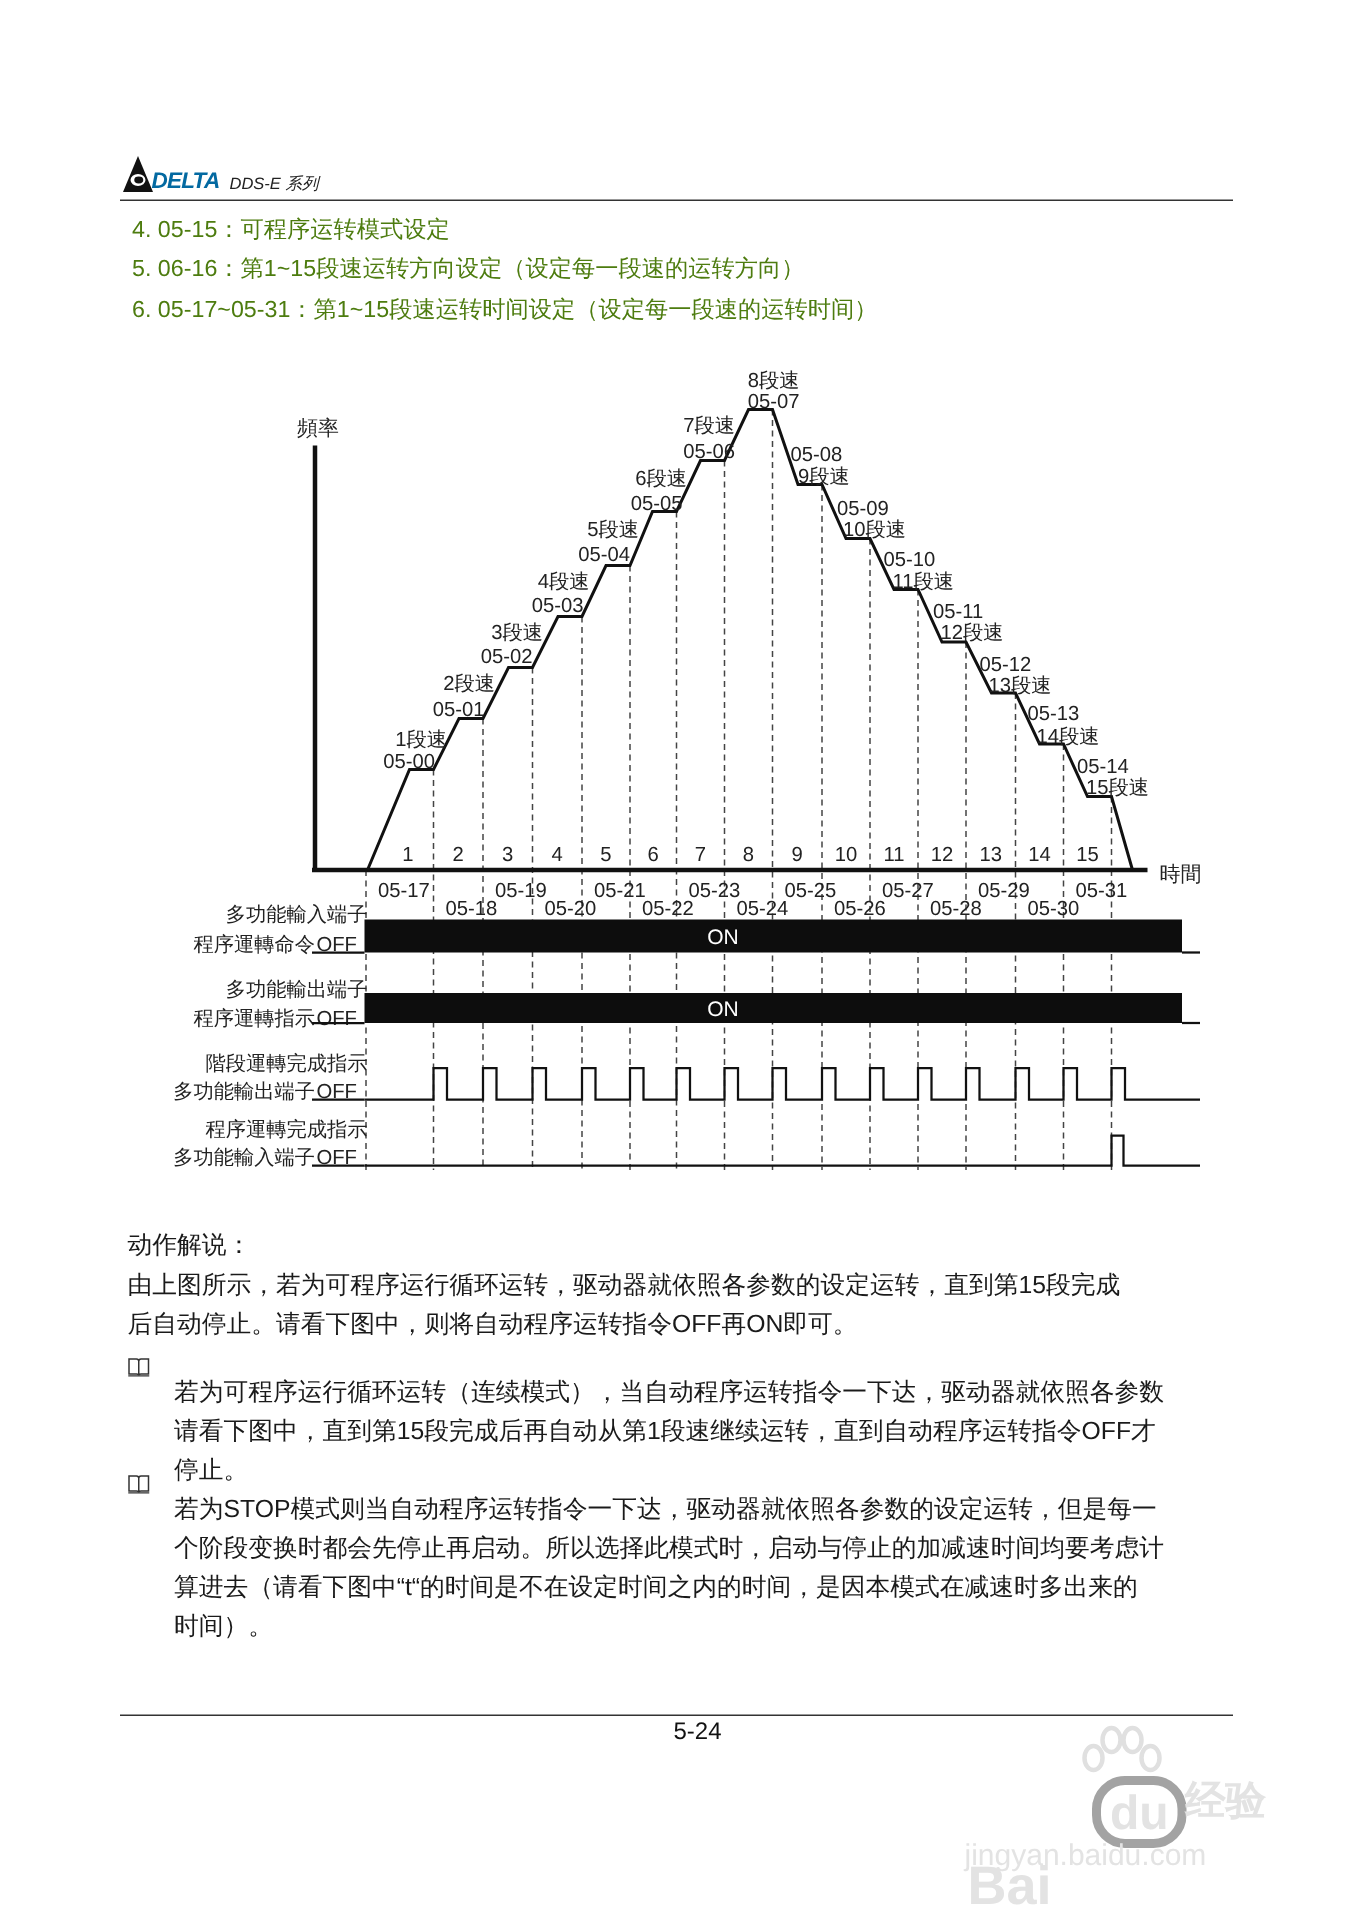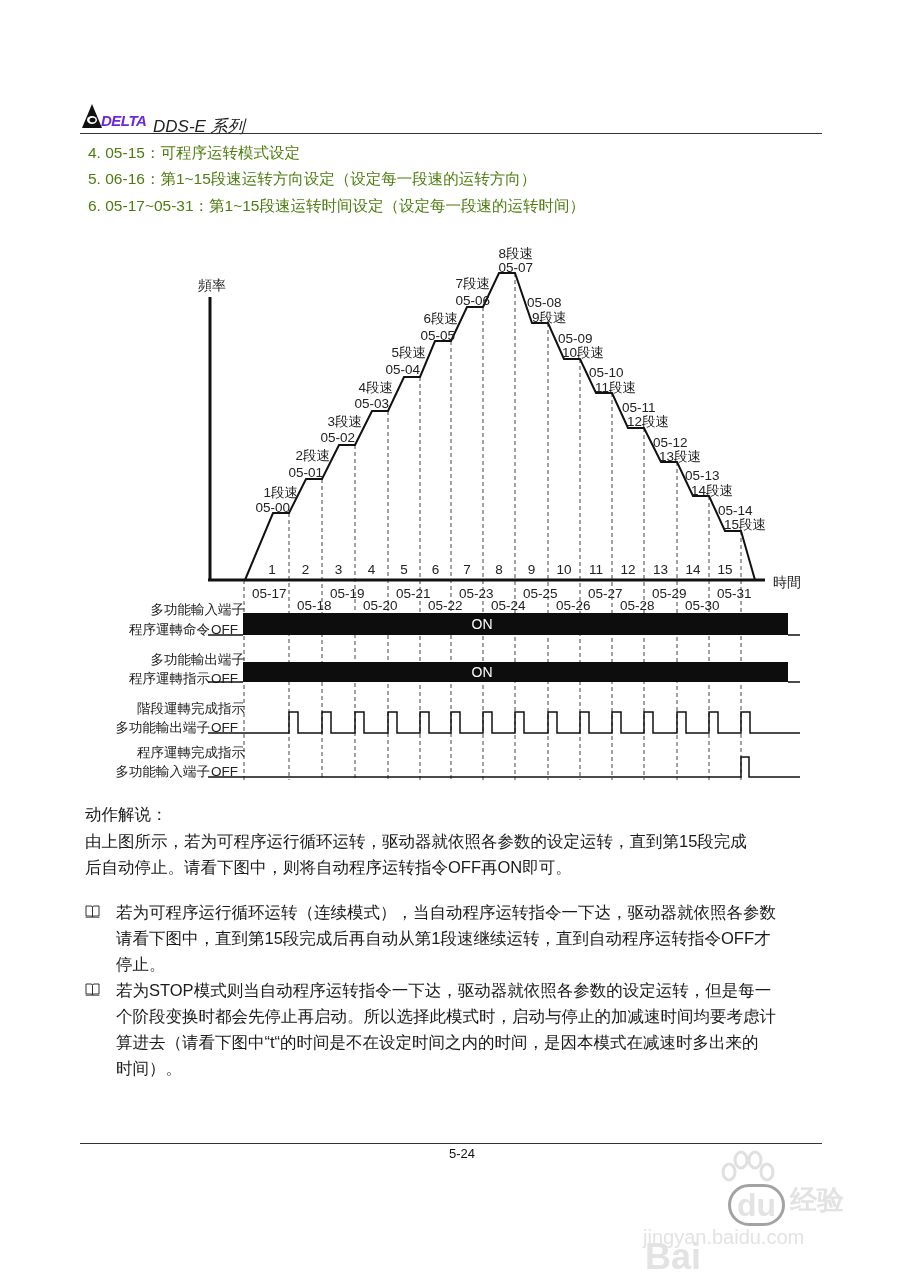--- a/index.html
+++ b/index.html
@@ -3,31 +3,31 @@
 <meta charset="utf-8">
 <style>
   html, body { margin: 0; padding: 0; background: #ffffff; }
   body {
     width: 905px; height: 1280px; position: relative; overflow: hidden;
     font-family: "Liberation Sans", "DejaVu Sans", sans-serif; color: #1a1a1a;
   }
   .abs { position: absolute; white-space: nowrap; }
   
   .logo-tri { position: absolute; left: 82px; top: 104px; width: 20px; height: 24px; }
-  .brand { left: 101px; top: 112px; font-size: 15px; font-weight: bold; font-style: italic; letter-spacing: -0.5px; color: #6d28d9; }
-  .series { left: 153px; top: 115px; font-size: 17px; font-style: italic; color: #222; }
+  .brand { left: 101px; top: 112px; font-size: 15px; font-weight: bold; font-style: italic; letter-spacing: -0.5px; color: #0369a1; }
+  .series { left: 153px; top: 115px; font-size: 11px; font-style: italic; color: #222; }
   .rule { position: absolute; left: 80px; width: 742px; height: 0; border-top: 1.5px solid #333; }
   .param-line { left: 88px; font-size: 15.5px; color: #4d7c0f; }
   
   #diagram { position: absolute; left: 0; top: 0; width: 905px; height: 800px; }
   #diagram text { font-family: "Liberation Sans", "DejaVu Sans", sans-serif; fill: #222; }
   
-  .body-line { font-size: 16.5px; color: #1a1a1a; }
+  .body-line { font-size: 16.5px; color: #1a1a1a; margin-top: 15px; }
   .note-icon { position: absolute; width: 15px; height: 13px; }
-  .page-num { left: 449px; top: 1146px; font-size: 13px; color: #111; }
+  .page-num { left: 449px; top: 1146px; font-size: 16px; color: #111; }
   .wm { color: #e3e3e3; font-weight: bold; }
 </style>
 </head>
 <body>
 
 <div>
   <svg class="logo-tri" viewBox="0 0 20 24">
     <polygon points="10,0 20,24 0,24" fill="#111"></polygon>
     <ellipse cx="10" cy="16" rx="5" ry="4" fill="#fff"></ellipse>
     <ellipse cx="10.5" cy="16" rx="3" ry="2.3" fill="#111"></ellipse>
@@ -180,16 +180,16 @@
 <div>
   <svg class="abs" style="left:717px;top:1150px" width="60" height="50" viewBox="0 0 60 50">
     <g fill="none" stroke="#e0e0e0" stroke-width="3">
       <ellipse cx="12" cy="22" rx="6" ry="8"></ellipse>
       <ellipse cx="24" cy="10" rx="6" ry="8"></ellipse>
       <ellipse cx="38" cy="10" rx="6" ry="8"></ellipse>
       <ellipse cx="50" cy="22" rx="6" ry="8"></ellipse>
     </g>
   </svg>
   <span class="abs wm" style="left:645px;top:1236px;font-size:36px">Bai</span>
-  <span class="abs wm" style="left:728px;top:1184px;font-size:32px;border:3px solid #a3a3a3;border-radius:22px;padding:0 6px;line-height:36px">du</span>
+  <span class="abs wm" style="left:728px;top:1184px;font-size:32px;border:6px solid #a3a3a3;border-radius:22px;padding:0 6px;line-height:36px">du</span>
   <span class="abs wm" style="left:790px;top:1182px;font-size:27px">经验</span>
   <span class="abs wm" style="left:643px;top:1226px;font-size:20px;font-weight:normal">jingyan.baidu.com</span>
 </div>
 
 </body></html>

